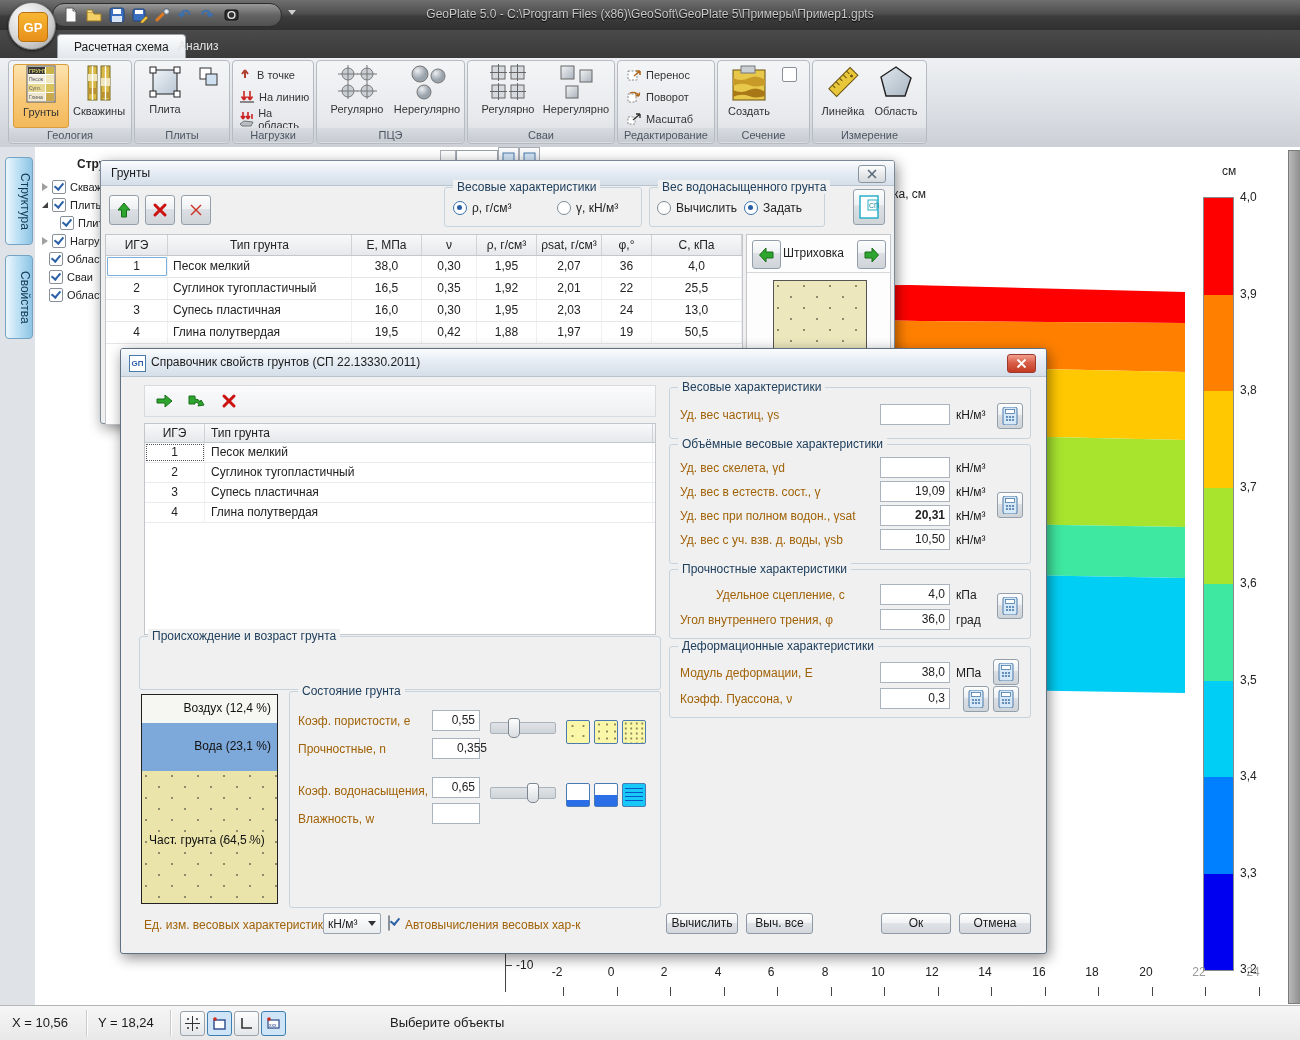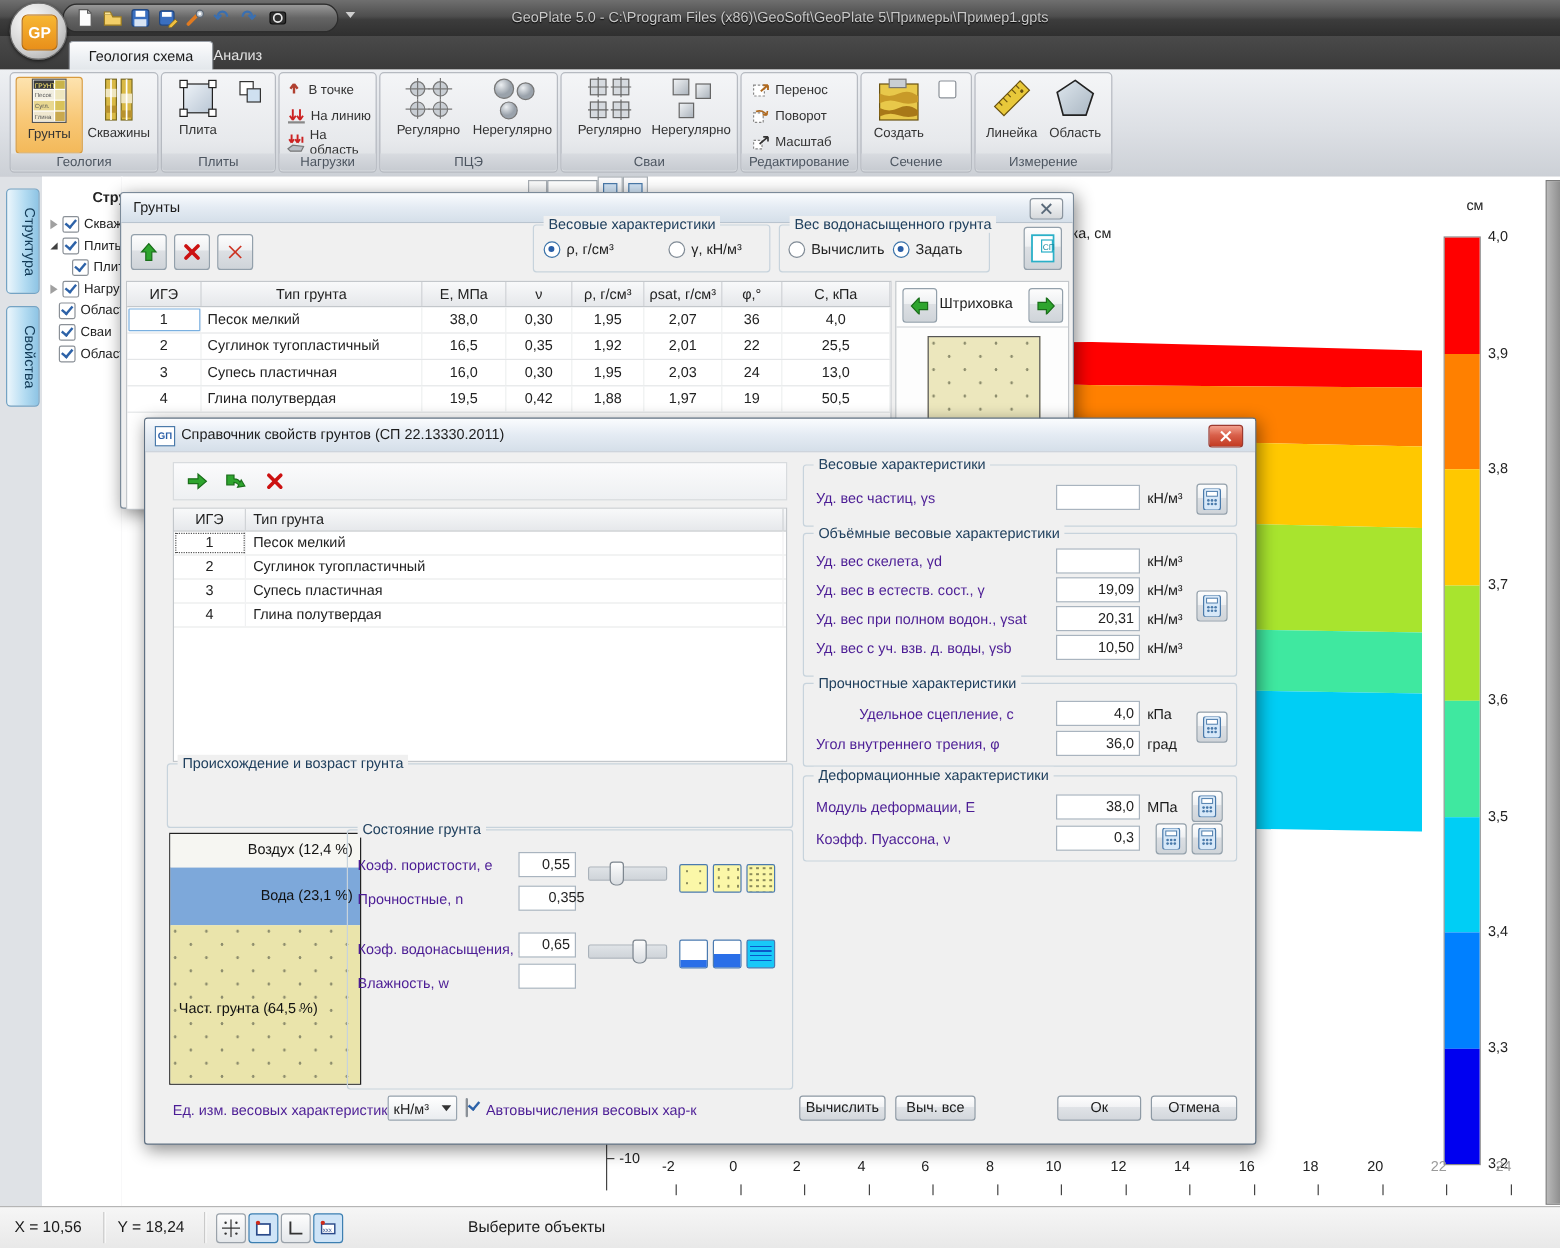--- a/index.html
+++ b/index.html
@@ -65,21 +65,21 @@
     background:linear-gradient(#fafcfe,#e4ebf3 50%,#d5dfe9);border-bottom:1px solid #b9c4cf;
     font-size:12px;color:#1c1c1c;line-height:24px;}
   .xbtn{position:absolute;width:26px;height:16px;border:1px solid #8a949e;border-radius:3px;
     background:linear-gradient(#fdfdfd,#e8eaec 50%,#d6d9dc);display:flex;align-items:center;justify-content:center;}
   .xbtn-red{position:absolute;width:27px;height:17px;border:1px solid #9c3a30;border-radius:3px;
     background:linear-gradient(#f2a08e,#d9604a 45%,#c23a22);display:flex;align-items:center;justify-content:center;}
   .gbox{position:absolute;border:1px solid #c7d3dc;border-radius:3px;}
   .glab{position:absolute;top:-8px;left:8px;background:#f0f0f0;padding:0 4px;font-size:12px;color:#20405e;white-space:nowrap;}
   .tin{position:absolute;border:1px solid #a9b4bf;background:#fff;font-size:12px;text-align:right;
     padding:2px 4px;box-sizing:border-box;height:21px;}
-  .lbl{position:absolute;font-size:12px;color:#4c1d95;white-space:nowrap;}
+  .lbl{position:absolute;font-size:12px;color:#a16207;white-space:nowrap;}
   .unit{position:absolute;font-size:12px;color:#1a1a1a;}
   .btn{position:absolute;border:1px solid #8e9aa5;border-radius:3px;text-align:center;color:#1a1a1a;font-size:12px;
     background:linear-gradient(#fefefe,#f1f2f4 45%,#e0e3e7 46%,#d3d7dc);box-sizing:border-box;}
   .icbtn{position:absolute;border:1px solid #93a0ab;border-radius:3px;display:flex;align-items:center;justify-content:center;
     background:linear-gradient(#fdfdfd,#eef0f2 45%,#dde0e4 46%,#cfd4d9);}
   .radio{width:12px;height:12px;border:1px solid #7f8a95;border-radius:50%;background:#fff;position:relative;flex:none;}
   .radio.on{border-color:#3a72a8;}
   .radio.on::after{content:"";position:absolute;left:2.5px;top:2.5px;width:5px;height:5px;border-radius:50%;background:#2a5fa8;}
   .rrow{position:absolute;display:flex;align-items:center;gap:5px;font-size:12px;}
   .dd{position:absolute;border:1px solid #98a4af;border-radius:2px;background:linear-gradient(#fff,#e9ecef);
@@ -98,21 +98,21 @@
   #stable{position:absolute;left:23px;top:74px;width:510px;height:210px;background:#fff;border:1px solid #c3c7cb;}
   .s-hrow,.s-row{display:grid;grid-template-columns:60px 448px;}
   .s-hrow{background:linear-gradient(#f8f9fa,#e6e8eb);border-bottom:1px solid #c3c7cb;height:18px;line-height:18px;}
   .s-hrow>div{border-right:1px solid #d0d3d6;padding-left:6px;font-size:12px;}
   .s-hrow>div:first-child{text-align:center;padding:0;}
   .s-row{height:19px;line-height:19px;border-bottom:1px solid #e9ebec;}
   .s-row>div{border-right:1px solid #f0f1f2;font-size:12px;padding-left:6px;}
   .s-row>div:first-child{text-align:center;padding:0;}
   .dotted{outline:1px dotted #555;outline-offset:-2px;}
   
-  #soildiag{position:absolute;left:20px;top:345px;width:160px;height:210px;border:1px solid #222;box-sizing:border-box;}
+  #soildiag{position:absolute;left:20px;top:345px;width:137px;height:210px;border:1px solid #222;box-sizing:border-box;}
   .dots{background-image:radial-gradient(circle,#8d8d6d 1.1px,transparent 1.3px),radial-gradient(circle,#8d8d6d 1.1px,transparent 1.3px);
     background-size:26px 22px,26px 22px;background-position:4px 5px,17px 16px;}
   .waterln{background-image:repeating-linear-gradient(0deg,transparent 0 10px,rgba(40,80,150,.55) 10px 11px);}
   .dlab{position:absolute;font-size:12px;color:#111;white-space:nowrap;}
   
   .slider{position:absolute;height:10px;border:1px solid #aab2ba;background:linear-gradient(#dfe3e7,#cfd4d9);border-radius:2px;}
   .thumb{position:absolute;top:-5px;width:10px;height:18px;border:1px solid #7d868f;border-radius:3px 3px 5px 5px;
     background:linear-gradient(#fdfdfd,#d9dde1);}
   .patbtn{position:absolute;width:24px;height:24px;border:1px solid #4a7ab0;border-radius:2px;box-sizing:border-box;}
   .sand{background-color:#fbf7a8;}
@@ -187,21 +187,21 @@
           <rect x="1" y="3" width="13" height="10" rx="2" fill="#2f2f2f" stroke="#111"></rect>
           <circle cx="7.5" cy="8" r="3.4" fill="none" stroke="#e8e8e8" stroke-width="1.4"></circle>
         </svg></span>
   </div>
   <div class="abs" style="left:288px;top:10px;width:0;height:0;border-left:4px solid transparent;border-right:4px solid transparent;border-top:5px solid #cfcfcf;"></div>
   <div class="abs" id="gp-badge">
       <div class="sq">GP</div>
     </div>
 
   <div class="abs" id="tabsrow">
-    <div class="rtab active" style="left:57px;">Геология схема</div>
+    <div class="rtab active" style="left:57px;">Расчетная схема</div>
     <div class="rtab idle" style="left:162px;">Анализ</div>
   </div>
 
   <div class="abs" id="ribbon">
 
     <div class="grp" style="left:8px;width:122px;">
       <div class="rbtn-lg sel" style="left:4px;width:54px;">
         <svg width="30" height="38">
           <rect x="1" y="1" width="28" height="36" fill="#fff" stroke="#555"></rect>
           <rect x="2" y="2" width="17" height="7" fill="#3a3a3a"></rect>
@@ -816,21 +816,21 @@
 
     <div class="gbox" style="left:548px;top:95px;width:360px;height:118px;">
       <span class="glab">Объёмные весовые характеристики</span>
       <div class="lbl" style="left:10px;top:16px;">Уд. вес скелета, γd</div>
       <div class="tin" style="left:210px;top:12px;width:70px;"></div>
       <div class="unit" style="left:286px;top:16px;">кН/м³</div>
       <div class="lbl" style="left:10px;top:40px;">Уд. вес в естеств. сост., γ</div>
       <div class="tin" style="left:210px;top:36px;width:70px;">19,09</div>
       <div class="unit" style="left:286px;top:40px;">кН/м³</div>
       <div class="lbl" style="left:10px;top:64px;">Уд. вес при полном водон., γsat</div>
-      <div class="tin" style="left:210px;top:60px;width:70px;">20,31</div>
+      <div class="tin" style="left:210px;top:60px;width:70px;font-weight:bold;">20,31</div>
       <div class="unit" style="left:286px;top:64px;">кН/м³</div>
       <div class="lbl" style="left:10px;top:88px;">Уд. вес с уч. взв. д. воды, γsb</div>
       <div class="tin" style="left:210px;top:84px;width:70px;">10,50</div>
       <div class="unit" style="left:286px;top:88px;">кН/м³</div>
     </div>
     <div class="icbtn" style="left:876px;top:143px;width:24px;height:24px;">
         <svg width="16" height="18">
           <use href="#ic-calc"></use>
         </svg>
       </div>

